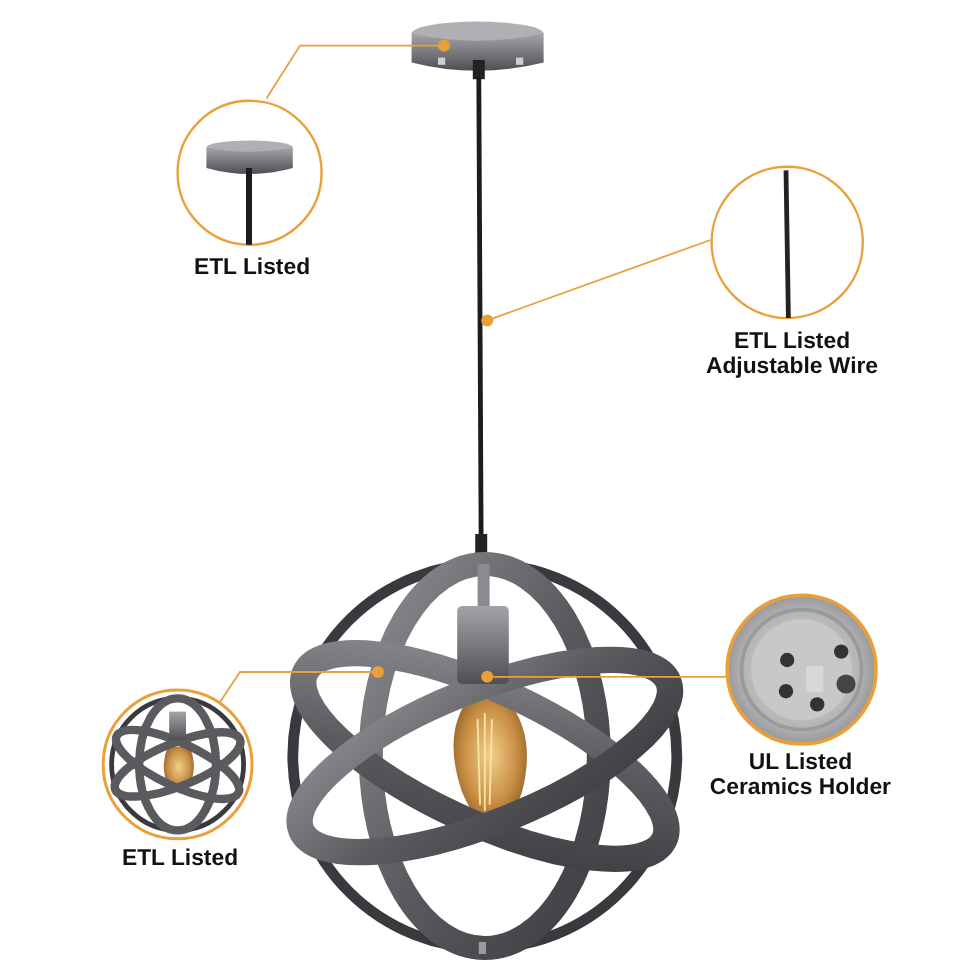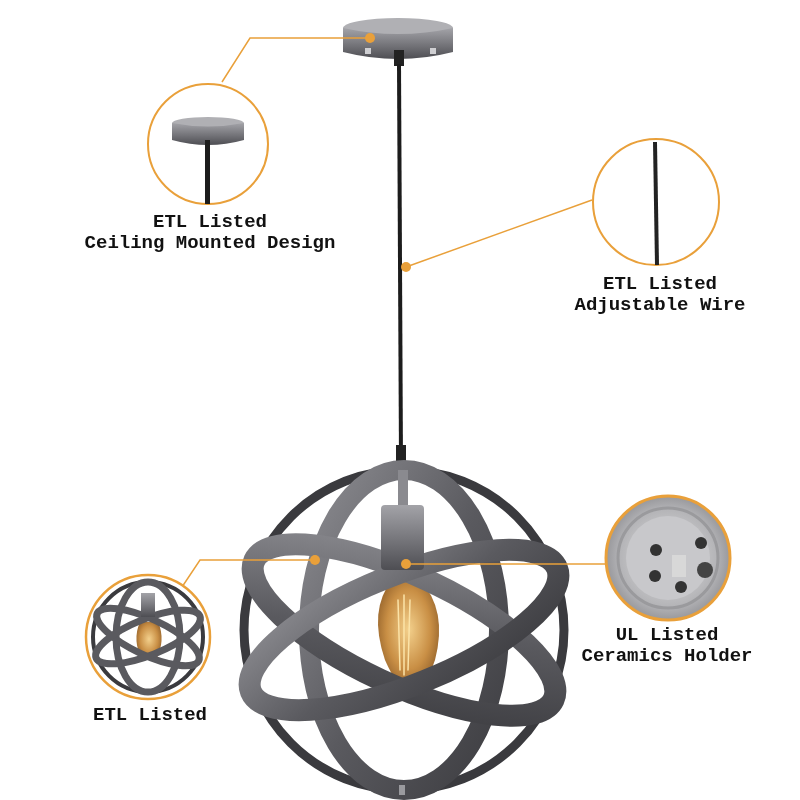--- a/index.html
+++ b/index.html
@@ -1,18 +1,18 @@
 <!DOCTYPE html>
 <html><head>
   <meta charset="utf-8">
   <style>
     html, body { margin: 0; padding: 0; background: #ffffff; }
     body { width: 800px; height: 800px; position: relative; overflow: hidden;
            font-family: "Liberation Sans", sans-serif; }
-    #stage { position: absolute; left: 0; top: 0; width: 800px; height: 800px; font-family: Liberation Mono, monospace; }
+    #stage { position: absolute; left: 0; top: 0; width: 800px; height: 800px; }
     .label { position: absolute; text-align: center; color: #111111;
              font-weight: bold; font-size: 19px; line-height: 21px; white-space: nowrap; }
     .label div { display: block; }
   </style>
 </head>
 <body>
 
 <div id="stage">
   <svg width="800" height="800" viewBox="0 0 800 800" xmlns="http://www.w3.org/2000/svg">
     <defs>
@@ -102,21 +102,20 @@
       <ellipse cx="148" cy="637" rx="32" ry="55" fill="none" stroke="#5a5a5f" stroke-width="7"></ellipse>
       <path d="M140 622 Q132 640 142 660 L156 660 Q166 640 158 622 Z" fill="url(#bulbGrad)"></path>
       <ellipse cx="148" cy="637" rx="56" ry="18" transform="rotate(25 148 637)" fill="none" stroke="#5a5a5f" stroke-width="7"></ellipse>
       <ellipse cx="148" cy="637" rx="56" ry="18" transform="rotate(-22 148 637)" fill="none" stroke="#5a5a5f" stroke-width="7"></ellipse>
       <rect x="141" y="593" width="14" height="24" fill="url(#canopyGrad)"></rect>
     </g>
   </svg>
 
   <div class="label" style="left:60px; top:212px; width:300px;">
     <div>ETL Listed</div>
-    <div>Ceiling Mounted Design</div>
   </div>
 
   <div class="label" style="left:510px; top:274px; width:300px;">
     <div>ETL Listed</div>
     <div>Adjustable Wire</div>
   </div>
 
   <div class="label" style="left:527px; top:625px; width:280px;">
     <div>UL Listed</div>
     <div>Ceramics Holder</div>

